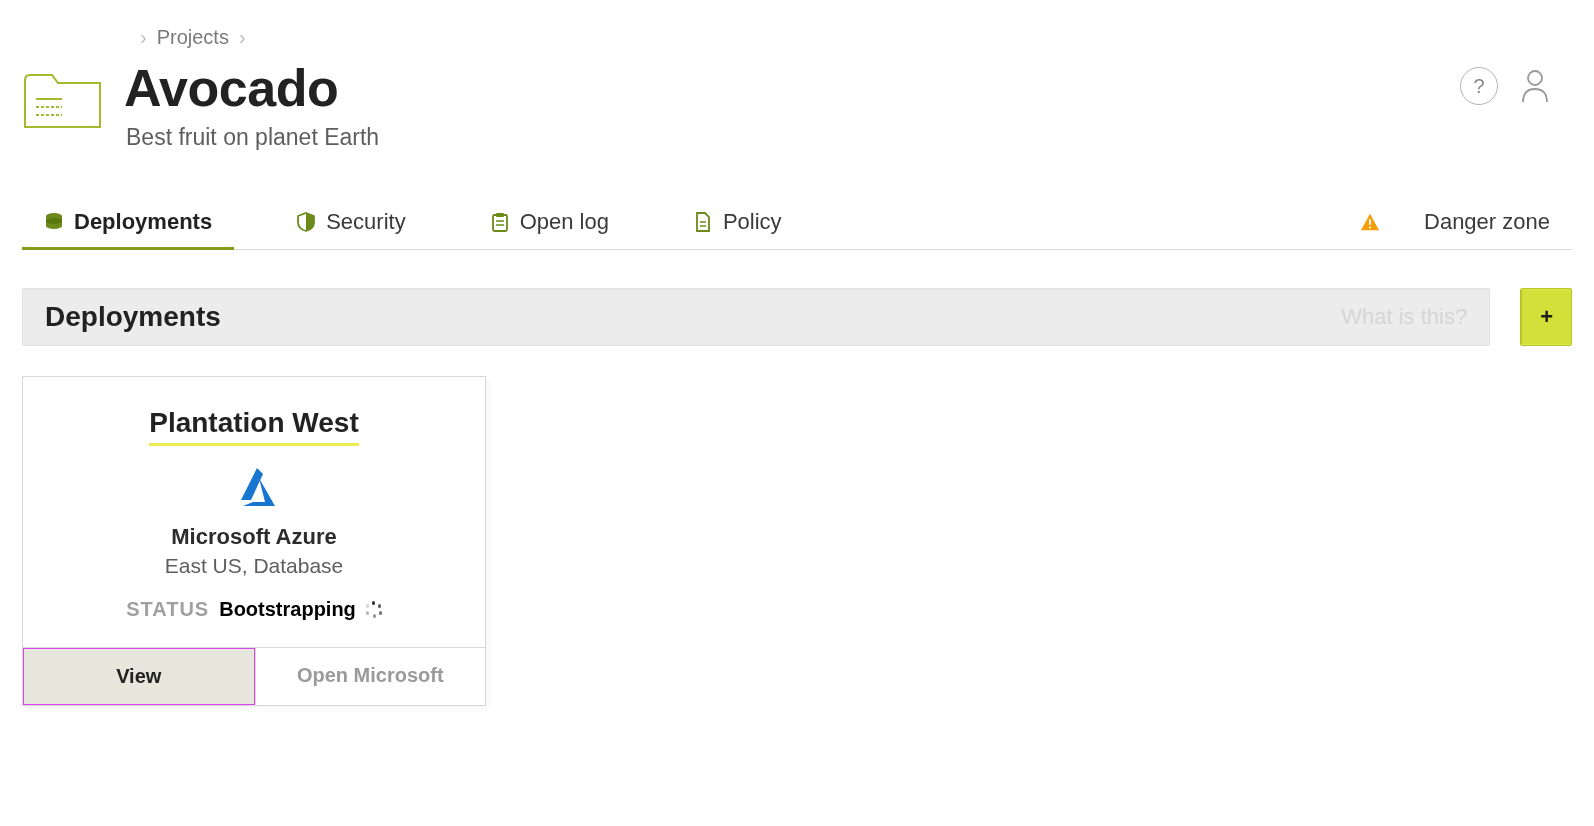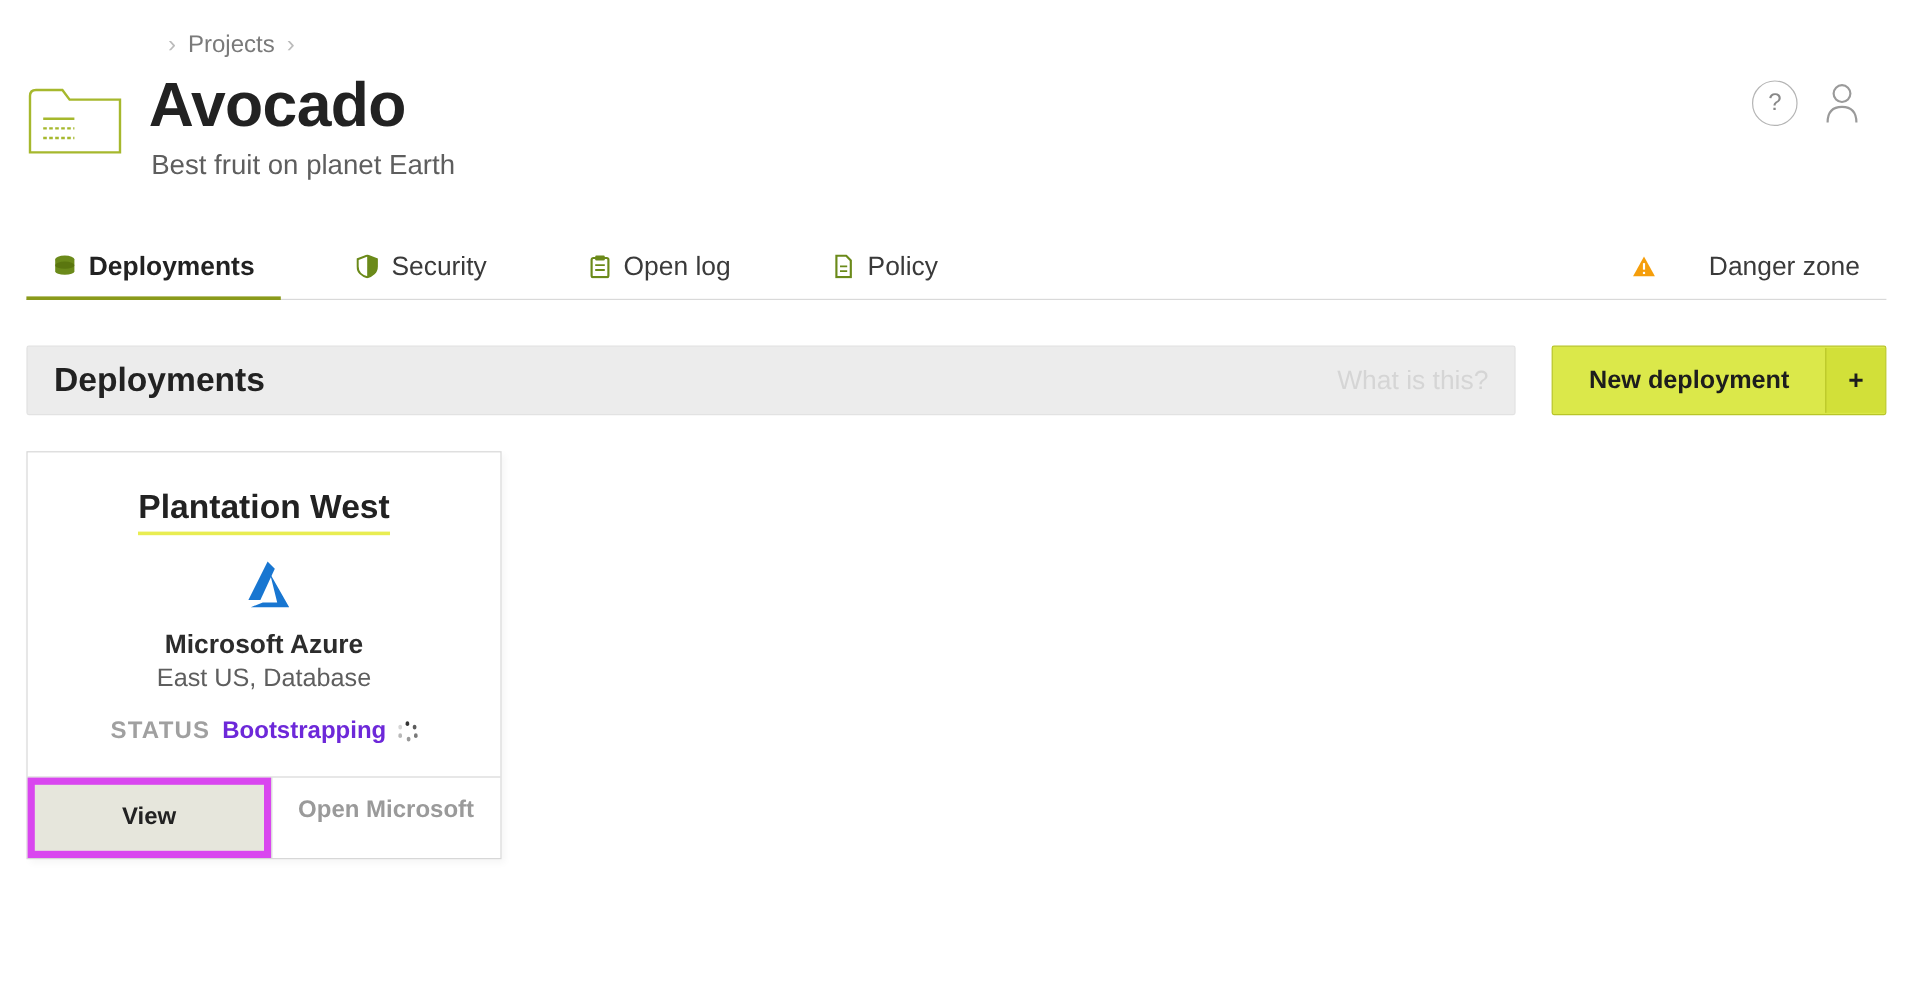--- a/index.html
+++ b/index.html
@@ -146,21 +146,21 @@
     border-left: 1px solid #b8c528;
     font-size: 22px;
     font-weight: 700;
     color: #1d1d1d;
     background: #d2e039;
   }
 
   
   .cards { margin-top: 30px; display: flex; gap: 24px; }
   .card {
-    width: 396px;
+    width: 464px;
     border: 1px solid #d7d7d7;
     background: #fff;
     box-shadow: 3px 3px 6px rgba(0,0,0,0.04);
     display: flex;
     flex-direction: column;
   }
   .card-body {
     padding: 30px 20px 26px 20px;
     display: flex;
     flex-direction: column;
@@ -178,35 +178,35 @@
   }
   .cloud-icon { width: 50px; height: 46px; margin-bottom: 14px; }
   .provider { font-size: 22px; font-weight: 600; color: #2c2c2c; }
   .region { font-size: 21px; color: #5e5e5e; margin-top: 4px; }
   .status-row {
     margin-top: 20px;
     display: flex; gap: 10px; align-items: center;
     font-size: 20px;
   }
   .status-label { color: #a0a0a0; letter-spacing: 1px; font-weight: 600; }
-  .status-value { font-weight: 700; color: #6d28d9; }
+  .status-value { font-weight: 700; color: #000000; }
   .card-actions {
     display: flex;
     border-top: 1px solid #d7d7d7;
   }
   .card-btn {
     flex: 1;
     text-align: center;
     padding: 16px 10px;
     font-size: 20px;
     cursor: pointer;
   }
   .card-btn.primary {
     background: #e6e6dc;
-    border: 6px solid #d946ef;
+    border: 1px solid #d946ef;
     font-weight: 700;
     color: #222;
   }
   .card-btn.secondary {
     color: #9a9a9a;
     font-weight: 600;
   }
   .card-btn + .card-btn { border-left: 1px solid #d7d7d7; }
 
   .spinner {
@@ -307,21 +307,20 @@
       <span>Danger zone</span>
     </div>
   </div>
 
   <div class="section-row">
     <div class="section-bar">
       <span class="section-title">Deployments</span>
       <span class="hint">What is this?</span>
     </div>
     <div class="new-btn">
-      <span class="new-btn-label">New deployment</span>
       <span class="new-btn-plus">+</span>
     </div>
   </div>
 
   <div class="cards">
     <div class="card">
       <div class="card-body">
         <div class="card-title">Plantation West</div>
         <div class="cloud-icon">
           <svg viewBox="0 0 50 46" width="50" height="46">

